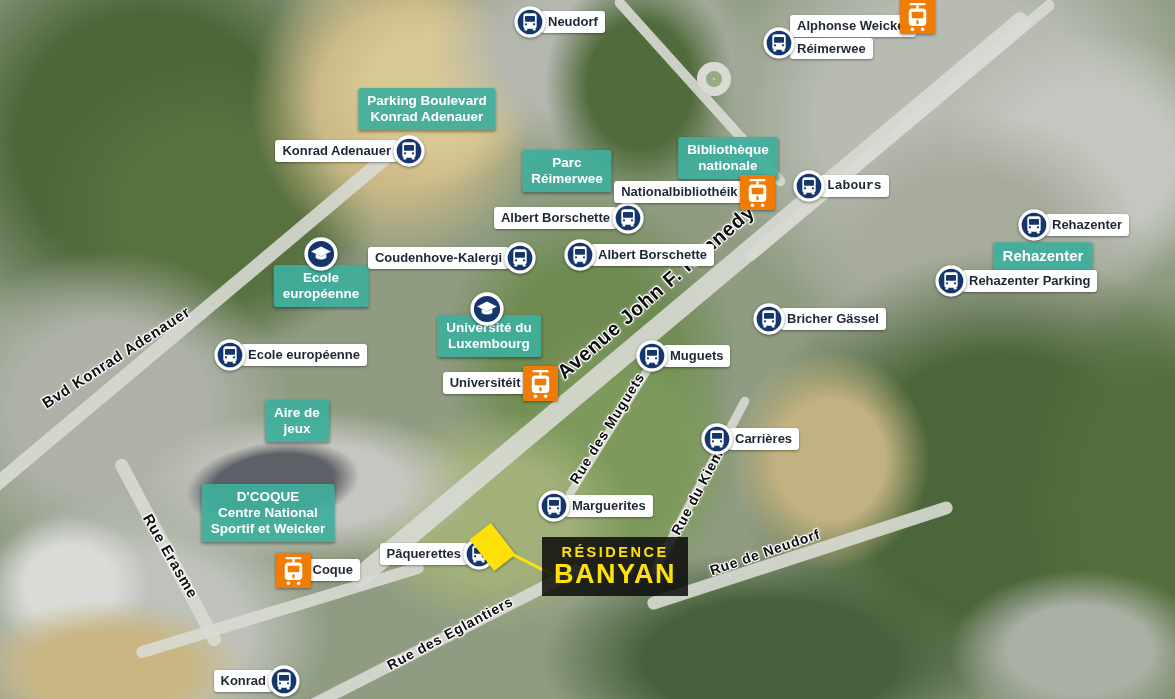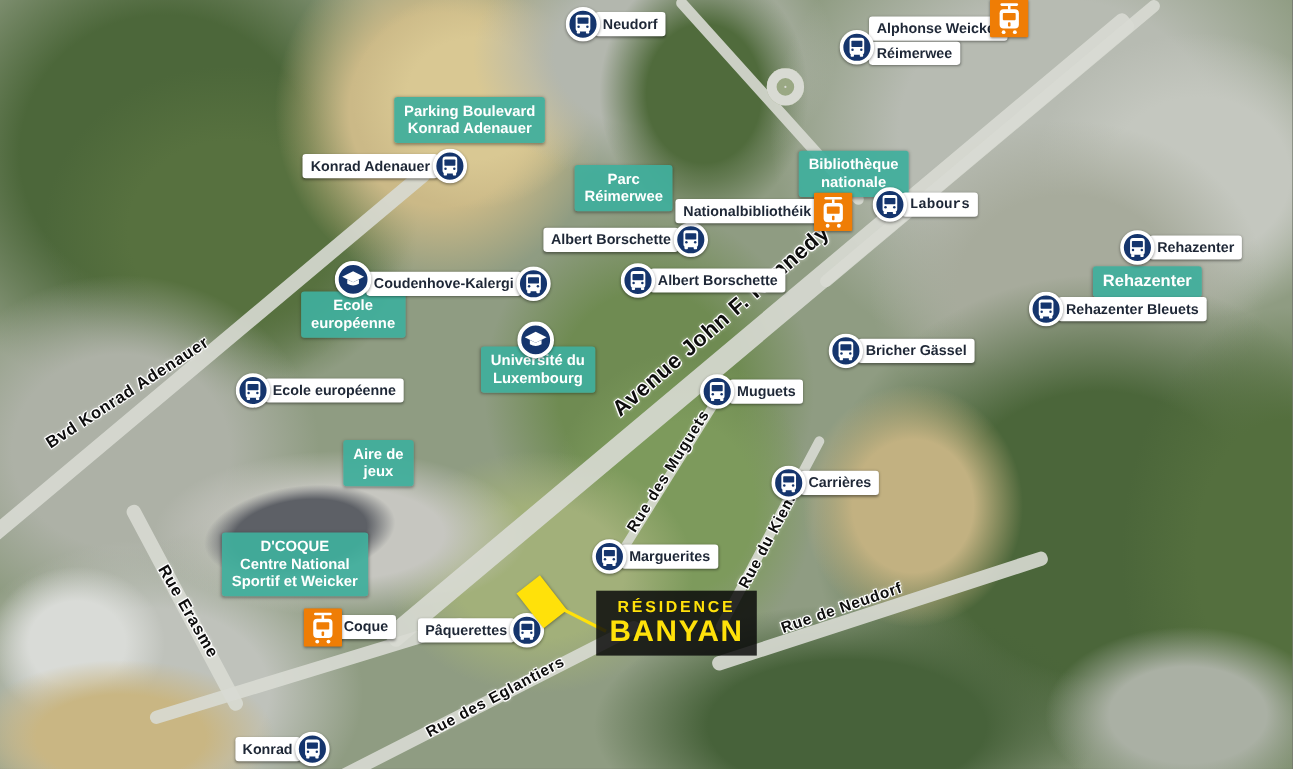--- a/index.html
+++ b/index.html
@@ -98,28 +98,28 @@
       <div class="street" style="left: 607px; top: 428px; font-size: 14px; transform: translate(-50%, -50%) rotate(-58deg);">Rue des Muguets</div>
       <div class="street" style="left: 697px; top: 492px; font-size: 14px; transform: translate(-50%, -50%) rotate(-62deg);">Rue du Kiem</div>
       <div class="street" style="left: 765px; top: 552px; font-size: 14px; transform: translate(-50%, -50%) rotate(-19deg);">Rue de Neudorf</div>
       <div class="street" style="left: 450px; top: 633px; font-size: 14px; transform: translate(-50%, -50%) rotate(-28deg);">Rue des Eglantiers</div>
     </div>
   <div id="places">
       <div class="place" style="left: 427px; top: 109px;">Parking Boulevard
 Konrad Adenauer</div>
       <div class="place" style="left: 567px; top: 171px;">Parc
 Réimerwee</div>
-      <div class="place" style="left: 728px; top: 158px; margin-left: 48px;">Bibliothèque
+      <div class="place" style="left: 728px; top: 158px;">Bibliothèque
 nationale</div>
       <div class="place big" style="left: 1043px; top: 256px;">Rehazenter</div>
       <div class="place" style="left: 321px; top: 286px;">Ecole
 européenne</div>
       <div class="place" style="left: 489px; top: 336px;">Université du
 Luxembourg</div>
-      <div class="place" style="left: 297px; top: 421px; margin-left: 47px;">Aire de
+      <div class="place" style="left: 297px; top: 421px;">Aire de
 jeux</div>
       <div class="place" style="left: 268px; top: 513px;">D'COQUE
 Centre National
 Sportif et Weicker</div>
     </div>
   <div id="markers">
       <div class="stop side-right" style="top: 6px; left: 514px;">
         <span class="icon"><svg width="32" height="32" viewBox="0 0 48 48">
             <circle cx="24" cy="24" r="21" fill="#15356d" stroke="#fff" stroke-width="5"></circle>
             <rect x="14" y="11" width="20" height="23" rx="4" fill="#fff"></rect>
@@ -234,23 +234,23 @@
       <div class="stop side-right" style="top: 265px; left: 935px;">
         <span class="icon"><svg width="32" height="32" viewBox="0 0 48 48">
             <circle cx="24" cy="24" r="21" fill="#15356d" stroke="#fff" stroke-width="5"></circle>
             <rect x="14" y="11" width="20" height="23" rx="4" fill="#fff"></rect>
             <rect x="16.5" y="15" width="15" height="8.5" rx="1" fill="#15356d"></rect>
             <circle cx="18" cy="27.5" r="1.7" fill="#15356d"></circle>
             <circle cx="30" cy="27.5" r="1.7" fill="#15356d"></circle>
             <rect x="15.5" y="33.2" width="4.5" height="3.6" rx="1" fill="#fff"></rect>
             <rect x="28" y="33.2" width="4.5" height="3.6" rx="1" fill="#fff"></rect>
           </svg></span>
-        <span class="lbl">Rehazenter Bleuets</span>
-      </div>
-      <div class="stop side-left" style="top: 242px; right: 674px;">
+        <span class="lbl">Rehazenter Parking</span>
+      </div>
+      <div class="stop side-left" style="top: 242px; right: 639px;">
         <span class="lbl">Coudenhove-Kalergi</span>
         <span class="icon"><svg width="32" height="32" viewBox="0 0 48 48">
             <circle cx="24" cy="24" r="21" fill="#15356d" stroke="#fff" stroke-width="5"></circle>
             <rect x="14" y="11" width="20" height="23" rx="4" fill="#fff"></rect>
             <rect x="16.5" y="15" width="15" height="8.5" rx="1" fill="#15356d"></rect>
             <circle cx="18" cy="27.5" r="1.7" fill="#15356d"></circle>
             <circle cx="30" cy="27.5" r="1.7" fill="#15356d"></circle>
             <rect x="15.5" y="33.2" width="4.5" height="3.6" rx="1" fill="#fff"></rect>
             <rect x="28" y="33.2" width="4.5" height="3.6" rx="1" fill="#fff"></rect>
           </svg></span>
@@ -274,20 +274,33 @@
             <circle cx="24" cy="24" r="21" fill="#15356d" stroke="#fff" stroke-width="5"></circle>
             <rect x="14" y="11" width="20" height="23" rx="4" fill="#fff"></rect>
             <rect x="16.5" y="15" width="15" height="8.5" rx="1" fill="#15356d"></rect>
             <circle cx="18" cy="27.5" r="1.7" fill="#15356d"></circle>
             <circle cx="30" cy="27.5" r="1.7" fill="#15356d"></circle>
             <rect x="15.5" y="33.2" width="4.5" height="3.6" rx="1" fill="#fff"></rect>
             <rect x="28" y="33.2" width="4.5" height="3.6" rx="1" fill="#fff"></rect>
           </svg></span>
         <span class="lbl">Ecole européenne</span>
       </div>
+      <div class="stop side-left" style="top: 365.5px; right: 617.5px;">
+        <span class="lbl">Universitéit</span>
+        <span class="icon"><svg width="35" height="35" viewBox="0 0 48 48">
+            <rect width="48" height="48" rx="2" fill="#ef7d05"></rect>
+            <rect x="13" y="5.5" width="22" height="3.2" rx="1.6" fill="#fff"></rect>
+            <rect x="22.4" y="8.5" width="3.2" height="5" fill="#fff"></rect>
+            <rect x="12" y="13" width="24" height="24" rx="5" fill="#fff"></rect>
+            <rect x="16" y="17.5" width="16" height="9" rx="1" fill="#ef7d05"></rect>
+            <rect x="22.4" y="29" width="3.2" height="5.5" rx="1.2" fill="#ef7d05"></rect>
+            <circle cx="17" cy="41.5" r="2.4" fill="#fff"></circle>
+            <circle cx="31" cy="41.5" r="2.4" fill="#fff"></circle>
+          </svg></span>
+      </div>
       <div class="stop side-right" style="top: 340px; left: 636px;">
         <span class="icon"><svg width="32" height="32" viewBox="0 0 48 48">
             <circle cx="24" cy="24" r="21" fill="#15356d" stroke="#fff" stroke-width="5"></circle>
             <rect x="14" y="11" width="20" height="23" rx="4" fill="#fff"></rect>
             <rect x="16.5" y="15" width="15" height="8.5" rx="1" fill="#15356d"></rect>
             <circle cx="18" cy="27.5" r="1.7" fill="#15356d"></circle>
             <circle cx="30" cy="27.5" r="1.7" fill="#15356d"></circle>
             <rect x="15.5" y="33.2" width="4.5" height="3.6" rx="1" fill="#fff"></rect>
             <rect x="28" y="33.2" width="4.5" height="3.6" rx="1" fill="#fff"></rect>
           </svg></span>
@@ -322,21 +335,21 @@
             <circle cx="24" cy="24" r="21" fill="#15356d" stroke="#fff" stroke-width="5"></circle>
             <rect x="14" y="11" width="20" height="23" rx="4" fill="#fff"></rect>
             <rect x="16.5" y="15" width="15" height="8.5" rx="1" fill="#15356d"></rect>
             <circle cx="18" cy="27.5" r="1.7" fill="#15356d"></circle>
             <circle cx="30" cy="27.5" r="1.7" fill="#15356d"></circle>
             <rect x="15.5" y="33.2" width="4.5" height="3.6" rx="1" fill="#fff"></rect>
             <rect x="28" y="33.2" width="4.5" height="3.6" rx="1" fill="#fff"></rect>
           </svg></span>
         <span class="lbl">Marguerites</span>
       </div>
-      <div class="stop side-left" style="top: 557px; right: 680px;">
+      <div class="stop side-left" style="top: 538px; right: 680px;">
         <span class="lbl">Pâquerettes</span>
         <span class="icon"><svg width="32" height="32" viewBox="0 0 48 48">
             <circle cx="24" cy="24" r="21" fill="#15356d" stroke="#fff" stroke-width="5"></circle>
             <rect x="14" y="11" width="20" height="23" rx="4" fill="#fff"></rect>
             <rect x="16.5" y="15" width="15" height="8.5" rx="1" fill="#15356d"></rect>
             <circle cx="18" cy="27.5" r="1.7" fill="#15356d"></circle>
             <circle cx="30" cy="27.5" r="1.7" fill="#15356d"></circle>
             <rect x="15.5" y="33.2" width="4.5" height="3.6" rx="1" fill="#fff"></rect>
             <rect x="28" y="33.2" width="4.5" height="3.6" rx="1" fill="#fff"></rect>
           </svg></span>

